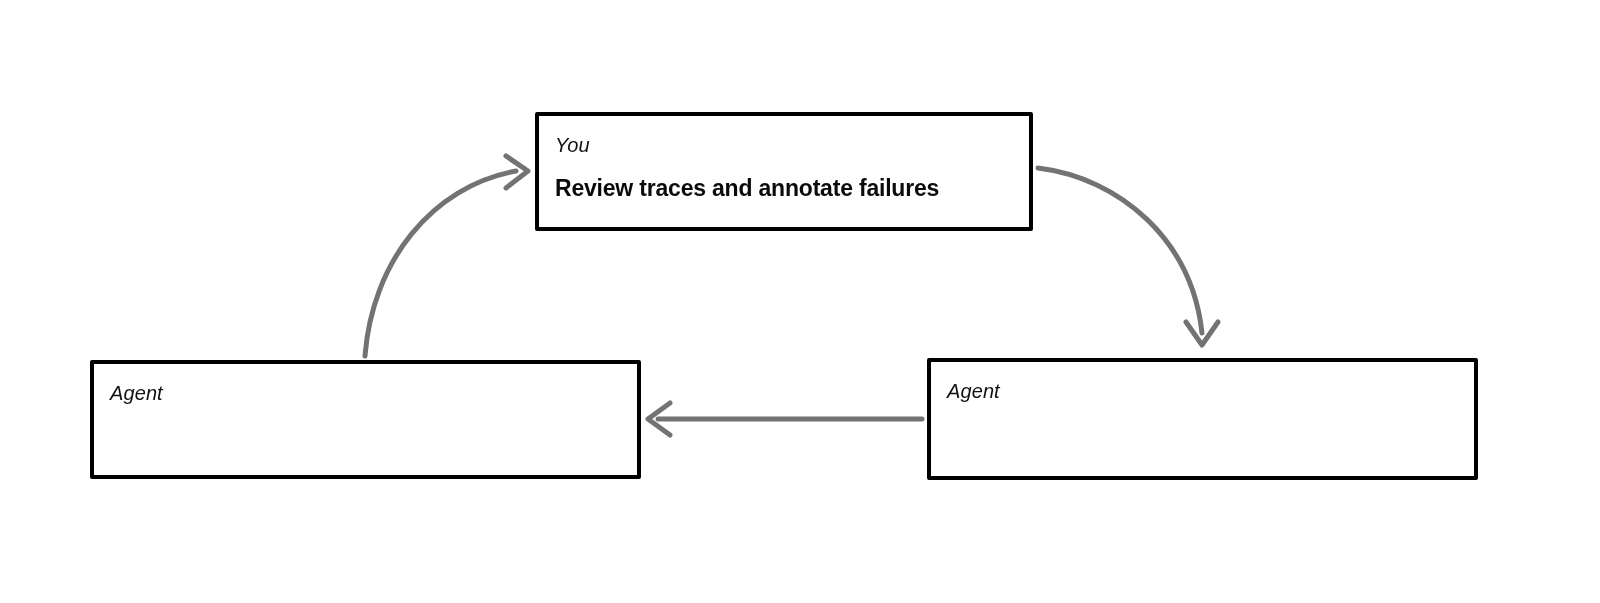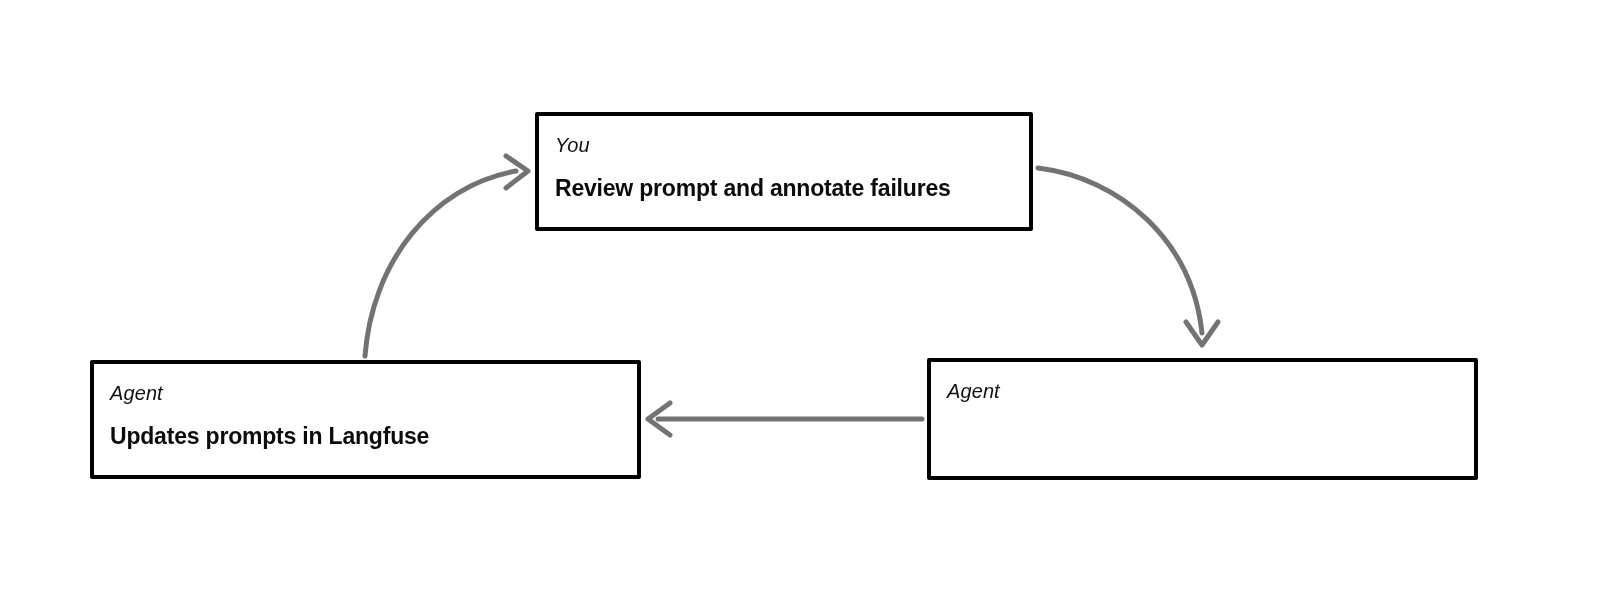--- a/index.html
+++ b/index.html
@@ -90,25 +90,24 @@
     </g>
 
     <g>
       <path d="M 365 356 C 372 262, 432 186, 516 171" fill="none" stroke="#737373" stroke-width="5" stroke-linecap="round" stroke-linejoin="round"></path>
       <path d="M 506 156 L 528 171 L 506 188" fill="none" stroke="#737373" stroke-width="5" stroke-linecap="round" stroke-linejoin="round"></path>
     </g>
   </svg>
 
   <div class="node" id="node-you">
     <div class="node-role">You</div>
-    <div class="node-title">Review prompt and annotate failures</div>
+    <div class="node-title">Review traces and annotate failures</div>
   </div>
 
   <div class="node" id="node-updates">
     <div class="node-role">Agent</div>
-    <div class="node-title">Updates prompts in Langfuse</div>
   </div>
 
   <div class="node" id="node-fetches">
     <div class="node-role">Agent</div>
   </div>
 
 </div>
 
 </body></html>

